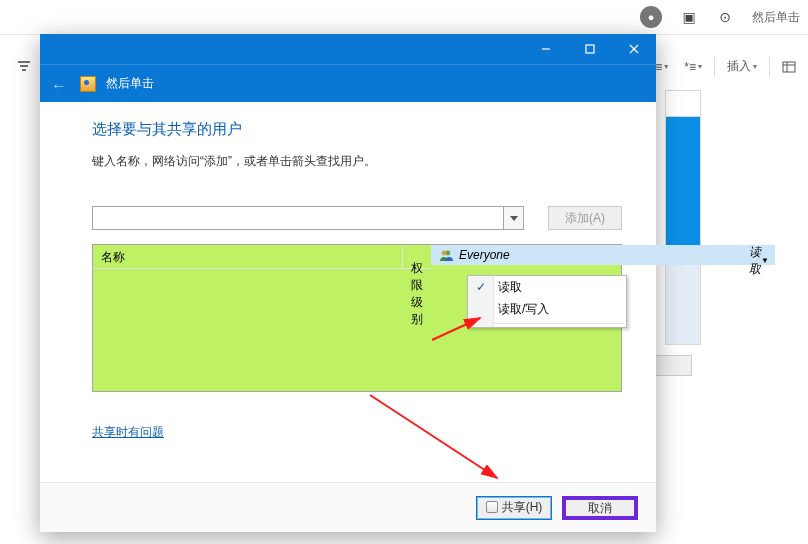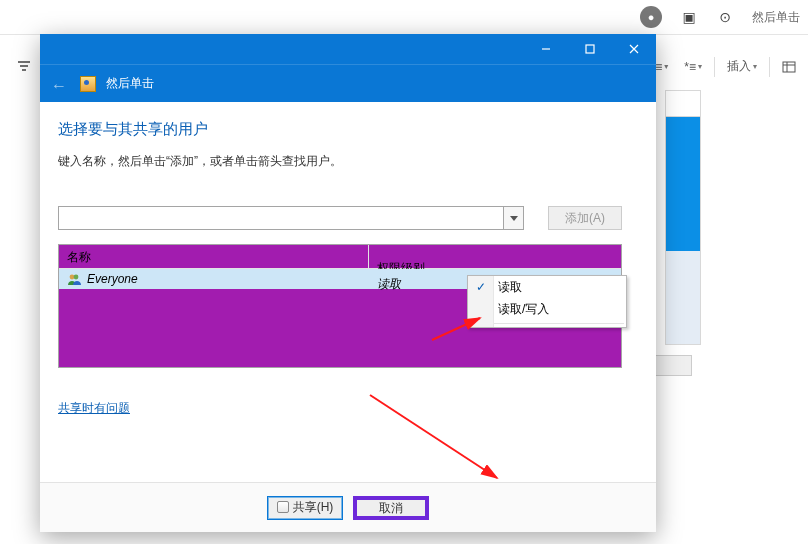--- a/index.html
+++ b/index.html
@@ -29,44 +29,44 @@
   .dialog { position:absolute; left:40px; top:34px; width:616px; height:498px; background:#fff; box-shadow:0 6px 24px rgba(0,0,0,0.35); display:flex; flex-direction:column; }
   .titlebar { height:30px; background:#0a77d5; display:flex; align-items:center; justify-content:flex-end; }
   .titlebar-btn { width:44px; height:30px; display:flex; align-items:center; justify-content:center; color:#fff; }
   .titlebar-btn svg { width:10px; height:10px; stroke:#fff; stroke-width:1.2; fill:none; }
 
   .headerbar { height:38px; background:#0a77d5; display:flex; align-items:center; padding:0 8px; color:#fff; font-size:12px; gap:10px; border-top:1px solid rgba(255,255,255,0.15); }
   .back-arrow { width:22px; height:22px; display:flex; align-items:center; justify-content:center; color:rgba(255,255,255,0.6); font-size:16px; }
   .app-icon { width:16px; height:16px; background:linear-gradient(#ffe08a,#e6a23c); border:1px solid #b8860b; position:relative; }
   .app-icon::after { content:""; position:absolute; left:3px; top:3px; width:5px; height:5px; border-radius:50%; background:#2a69c7; }
 
-  .content { flex:1; padding:18px 34px 14px 18px; display:flex; flex-direction:column; position:relative; }
+  .content { flex:1; padding:18px 34px 14px 52px; display:flex; flex-direction:column; position:relative; }
   .heading { color:#0a5fb4; font-size:15px; font-weight:400; margin-bottom:14px; }
   .subtext { font-size:12px; color:#333; margin-bottom:36px; }
 
   .add-row { display:flex; gap:24px; margin-bottom:14px; }
   .combo { flex:1; height:24px; border:1px solid #a5a5a5; background:#fff; position:relative; }
   .combo-btn { position:absolute; right:0; top:0; width:20px; height:22px; border-left:1px solid #a5a5a5; display:flex; align-items:center; justify-content:center; background:#f6f6f6; }
   .combo-btn svg { width:8px; height:5px; }
   .add-btn { width:74px; height:24px; background:#efefef; border:1px solid #ccc; color:#9a9a9a; font-size:12px; cursor:default; }
 
-  .listbox { border:1px solid #a5a5a5; height:124px; background:#a21caf; display:flex; flex-direction:column; font-size:12px; }
+  .listbox { border:1px solid #a5a5a5; height:148px; background:#bef264; display:flex; flex-direction:row; font-size:12px; }
   .list-header { display:flex; height:24px; border-bottom:1px solid #e3e3e3; }
   .col-name { width:310px; padding:4px 8px; border-right:1px solid #e3e3e3; }
   .col-perm { flex:1; padding:4px 8px;margin-top:11px; }
   .list-row { display:flex; height:20px; align-items:center; }
   .list-row .col-name { border:none; display:flex; align-items:center; gap:6px; }
   .list-row .col-perm { display:flex; align-items:center; justify-content:space-between; padding-right:6px; }
   .list-row.sel { background:#cde6f7;font-style:italic; }
   .user-icon { width:14px; height:14px; display:inline-block; }
   .perm-caret { font-size:8px; }
 
   .help-link { margin-top:32px; font-size:12px; color:#0a5fb4; text-decoration:underline; display:inline-block; }
 
-  .footer { height:50px; border-top:1px solid #e3e3e3; display:flex; align-items:center; justify-content:center; gap:10px; padding:0 18px; background:#fafafa; }
+  .footer { height:50px; border-top:1px solid #e3e3e3; display:flex; align-items:center; justify-content:flex-end; gap:10px; padding:0 18px; background:#fafafa; }
   .footer-btn { min-width:76px; height:24px; background:#efefef; border:4px solid #6d28d9; font-size:12px; color:#333; cursor:pointer; }
   .footer-btn.primary { border:1px solid #0a77d5; box-shadow:0 0 0 1px #7bb7e6 inset; }
 
   
   .perm-menu { position:absolute; left:467px; top:275px; width:160px; background:#fff; border:1px solid #b8b8b8; box-shadow:2px 2px 3px rgba(0,0,0,0.2); z-index:50; font-size:12px; }
   .perm-item { display:flex; align-items:center; height:22px; padding:0 8px 0 30px; position:relative; }
   .perm-item .check { position:absolute; left:8px; color:#0a5fb4; font-size:12px; }
   .perm-sep { height:1px; background:#e3e3e3; margin:3px 2px; }
   .perm-menu .icon-col { position:absolute; left:0; top:0; bottom:0; width:26px; background:#f3f3f3; border-right:1px solid #e7e7e7; }
 
@@ -141,21 +141,21 @@
   </div>
 
   <div class="headerbar">
     <div class="back-arrow">←</div>
     <span class="app-icon"></span>
     <span>然后单击</span>
   </div>
 
   <div class="content">
     <div class="heading">选择要与其共享的用户</div>
-    <div class="subtext">键入名称，然后单击“添加”，或者单击箭头查找用户。</div>
+    <div class="subtext">键入名称，网络访问“添加”，或者单击箭头查找用户。</div>
 
     <div class="add-row">
       <div class="combo">
         <div class="combo-btn">
           <svg viewBox="0 0 8 5">
               <path d="M0 0l4 5 4-5z" fill="#555"></path>
             </svg>
         </div>
       </div>
       <button class="add-btn" disabled="">添加(A)</button>

